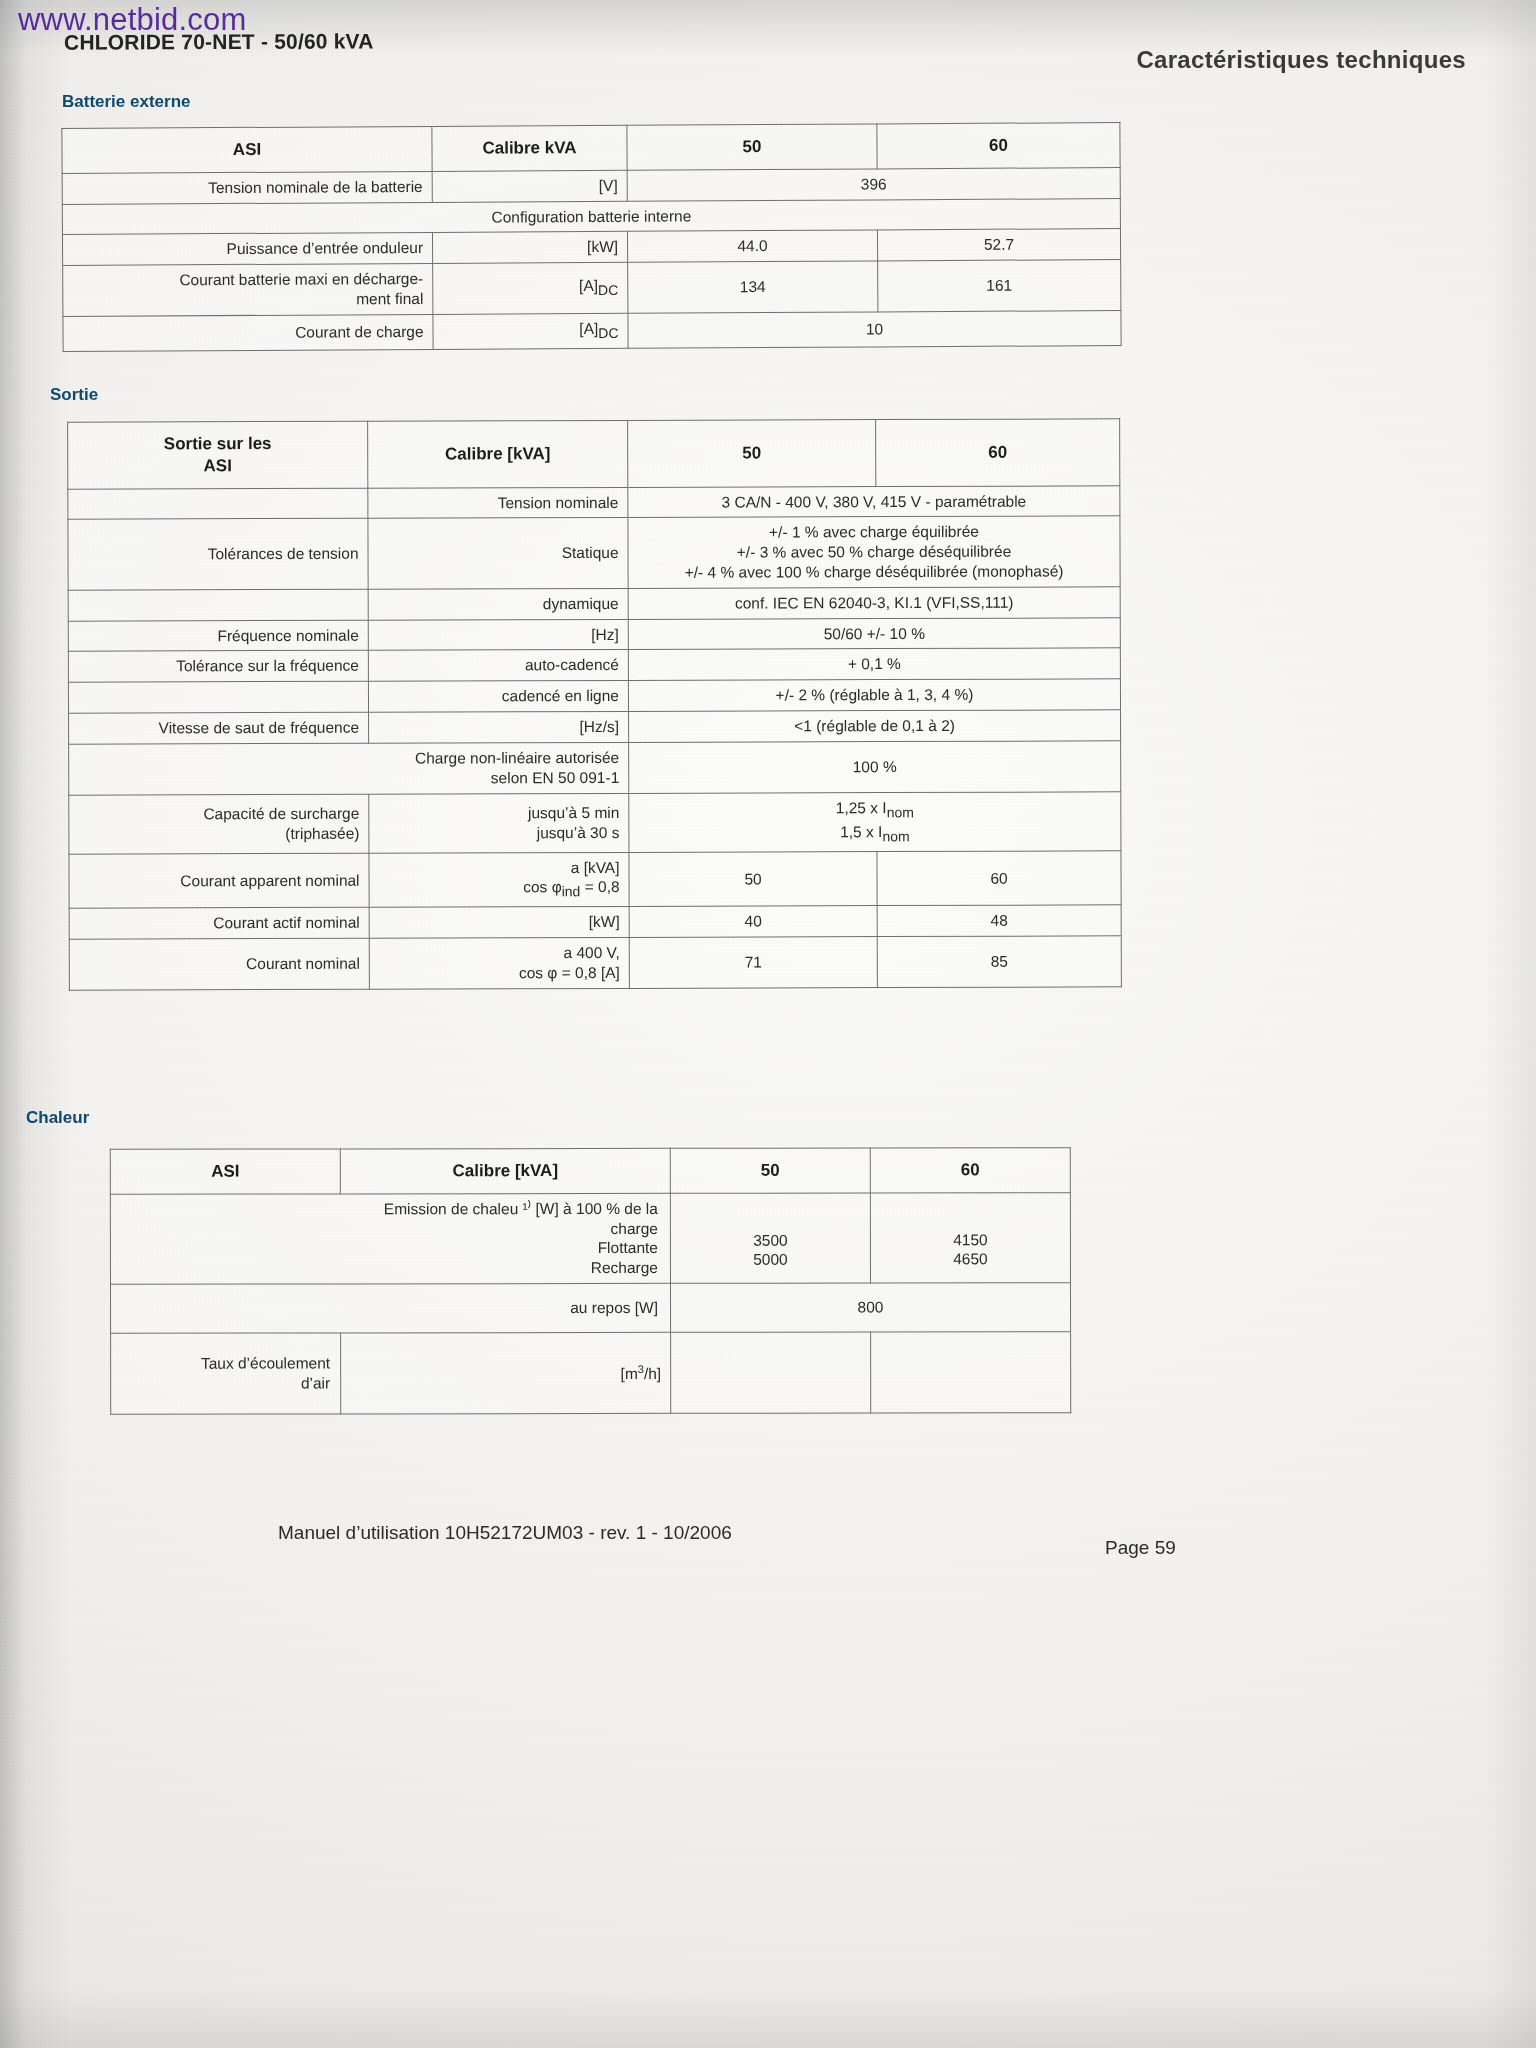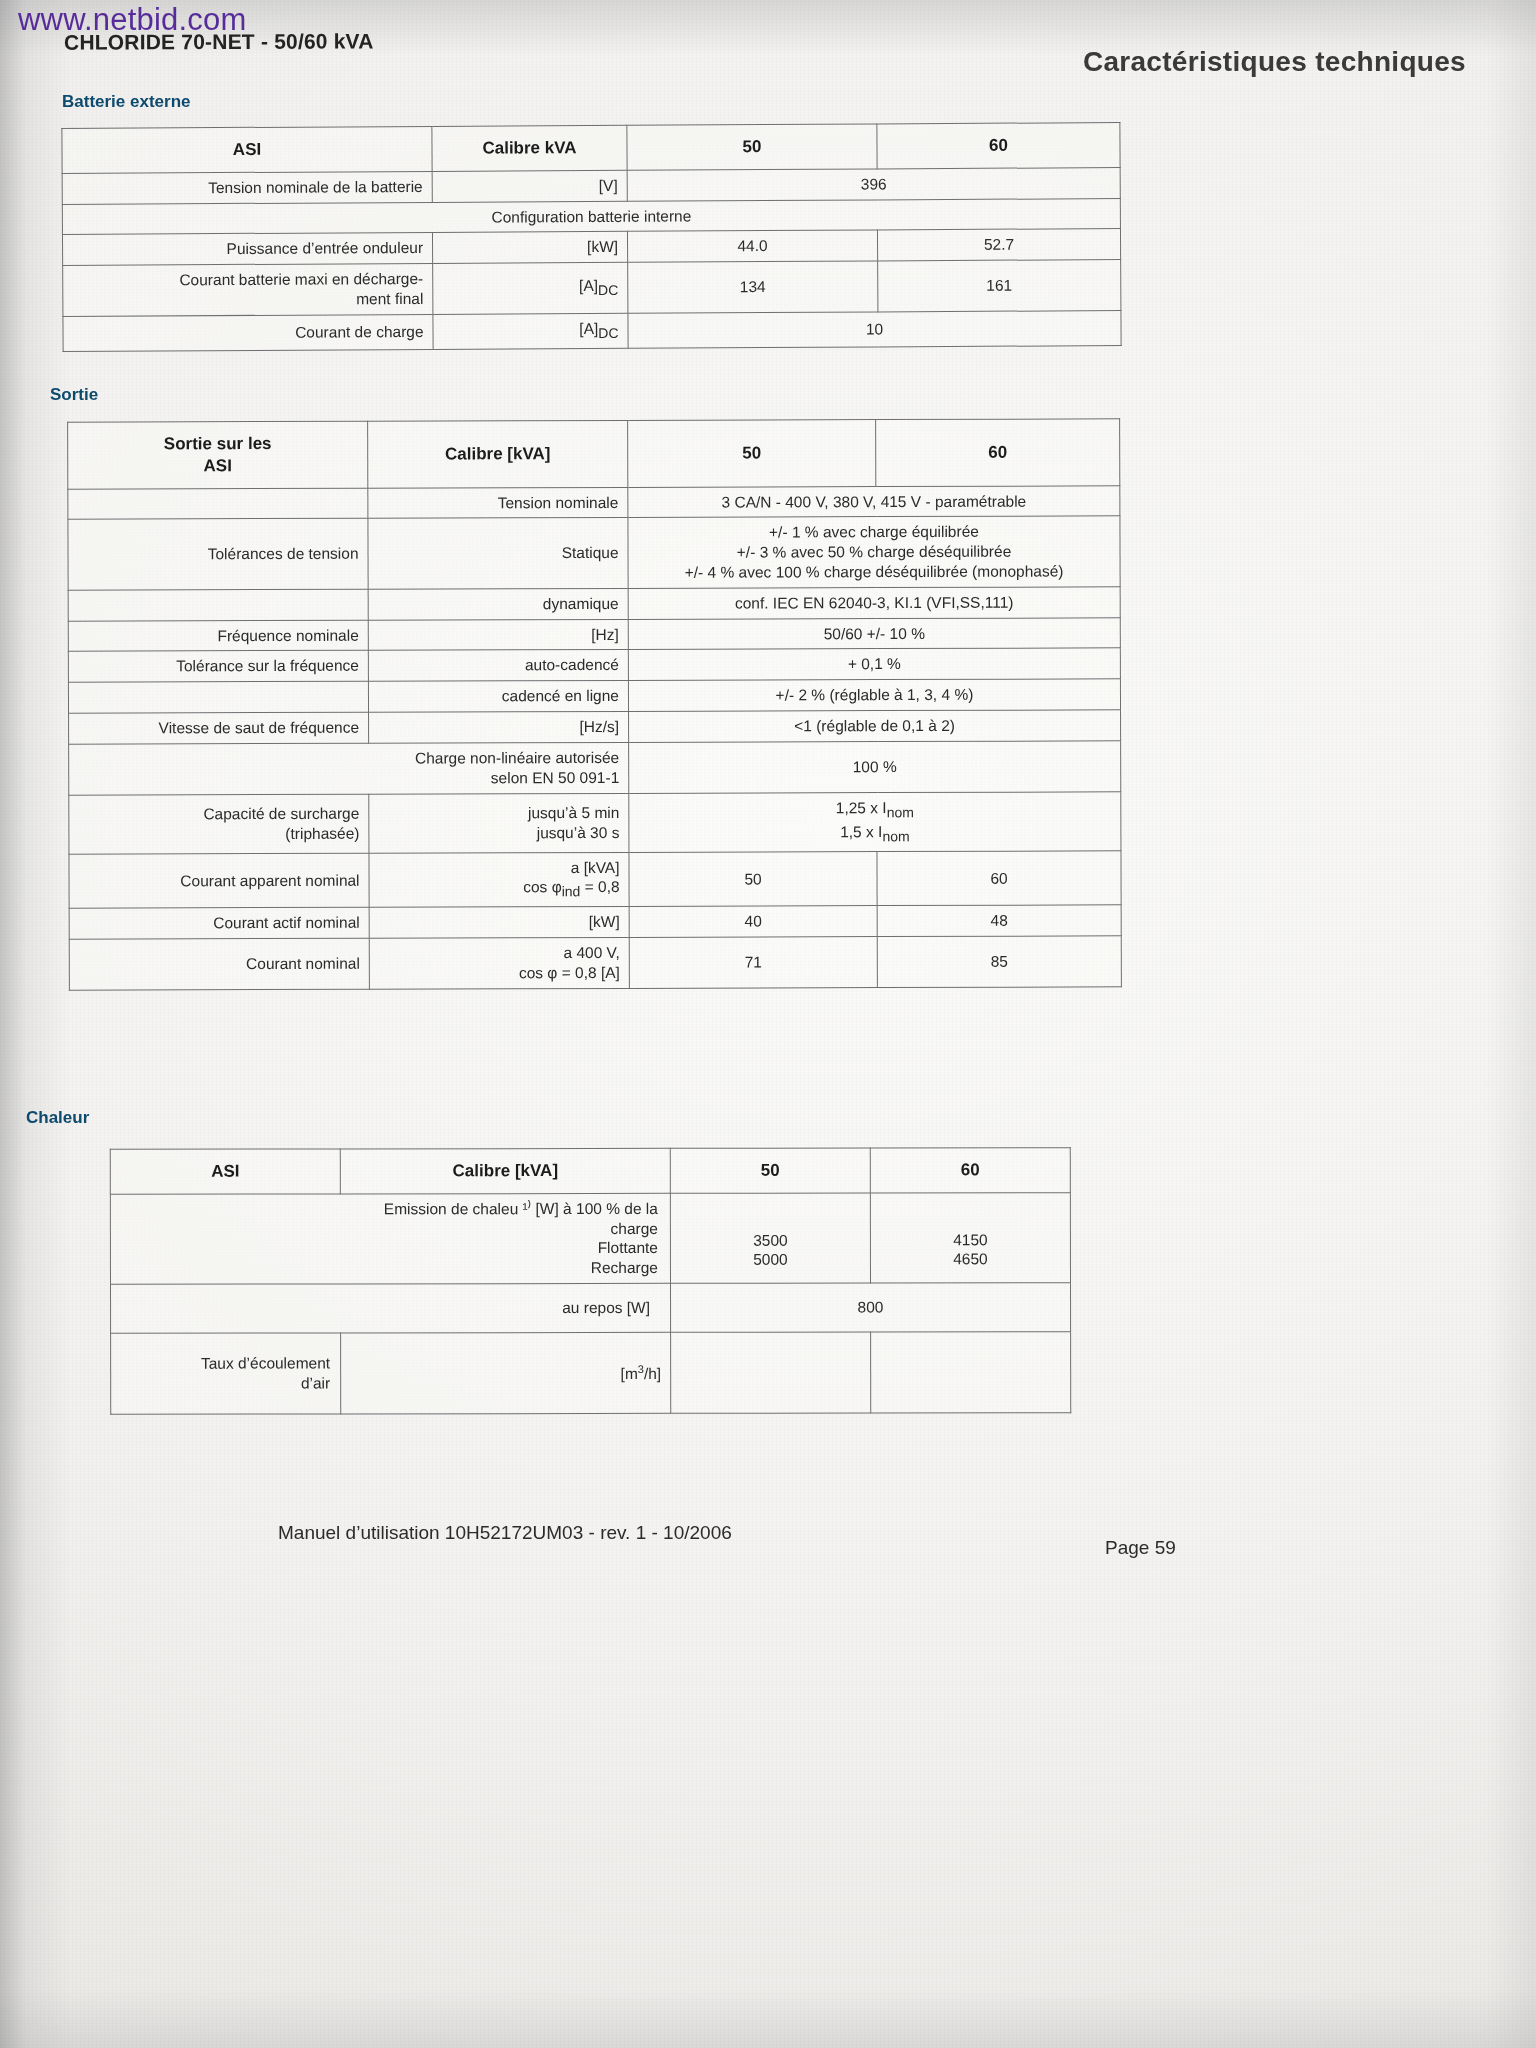--- a/index.html
+++ b/index.html
@@ -40,21 +40,21 @@
   }
   .doc-title{
     position:absolute;left:64px;top:30px;
     font-size:21px;font-weight:bold;
     letter-spacing:.2px;
     color:#232323;
     transform:rotate(-0.25deg);
   }
   .doc-section{
     position:absolute;right:70px;top:46px;
-    font-size:28px;font-weight:bold;
+    font-size:24px;font-weight:bold;
     color:#3a3a3a;
     letter-spacing:.3px;
   }
 
   
   .caption{
     position:absolute;
     font-size:17px;font-weight:bold;
     color:#0c4a6e;
   }
@@ -308,21 +308,21 @@
           <span>5000</span>
         </td>
         <td class="c" style="vertical-align:middle;">
           <div style="height:24px"></div>
           <span>4150</span><br>
           <span>4650</span>
         </td>
       </tr>
 
       <tr>
-        <td class="r" colspan="2" style="padding:14px 20px;">au repos [W]</td>
+        <td class="r" colspan="2" style="padding:14px 12px;">au repos [W]</td>
         <td class="c" colspan="2">800</td>
       </tr>
 
       <tr>
         <td class="r" style="padding:20px 10px;">
           <span>Taux d’écoulement</span><br>
           <span>d’air</span>
         </td>
         <td class="r">
           <span>[m</span><span class="sup">3</span><span>/h]</span>

